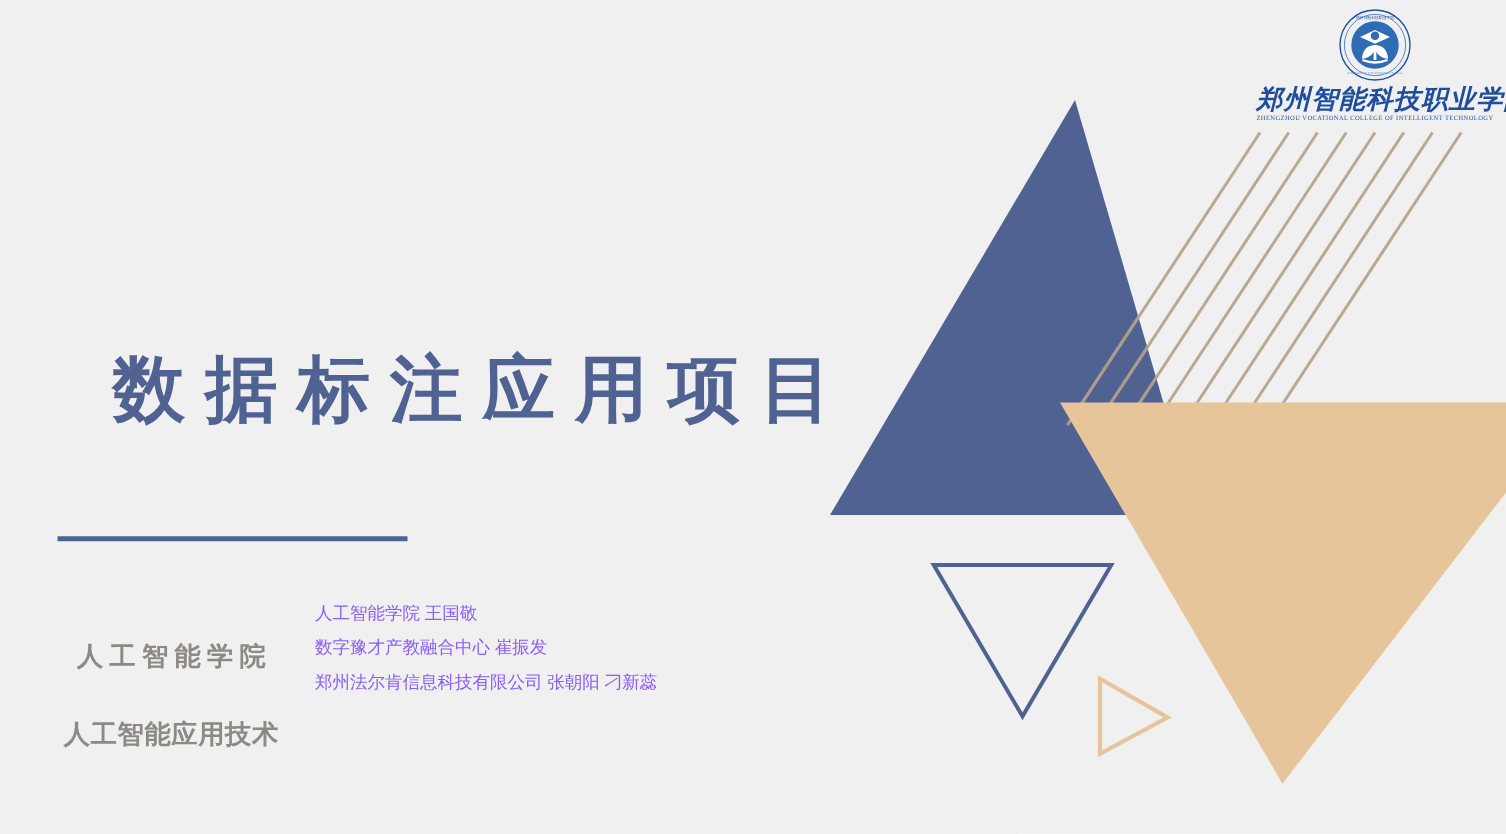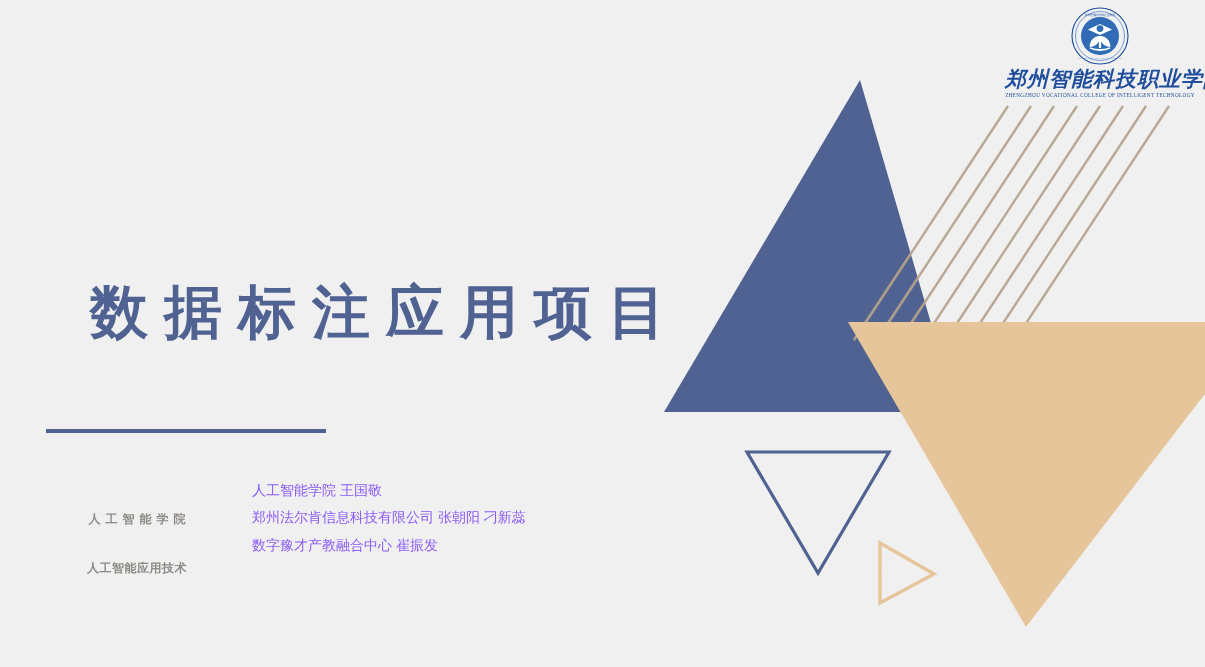--- a/index.html
+++ b/index.html
@@ -87,21 +87,21 @@
     top: 477px;
     display: flex;
     align-items: flex-start;
   }
   .dept-block {
     width: 182px;
     padding-top: 34px;
     text-align: center;
     color: #8d8a85;
     font-weight: bold;
-    font-size: 12px;
+    font-size: 21px;
     line-height: 1.42;
   }
   .dept-line-1 { letter-spacing: 5px; padding-left: 5px; }
   .dept-line-2 { letter-spacing: 0.5px; margin-top: 32px; }
   .dept-line-3 { letter-spacing: 9px; padding-left: 9px; }
 
   .people-block {
     margin-left: 24px;
     color: #8b5cf6;
     font-size: 14px;
@@ -176,19 +176,19 @@
 
   <div class="credits">
 
     <div class="dept-block">
       <div class="dept-line-1">人工智能学院</div>
       <div class="dept-line-2">人工智能应用技术</div>
     </div>
 
     <div class="people-block">
       <div>人工智能学院 王国敬</div>
+      <div>数字豫才产教融合中心 崔振发</div>
       <div>郑州法尔肯信息科技有限公司 张朝阳 刁新蕊</div>
-      <div>数字豫才产教融合中心 崔振发</div>
     </div>
 
   </div>
 
 </div>
 
 </body></html>

